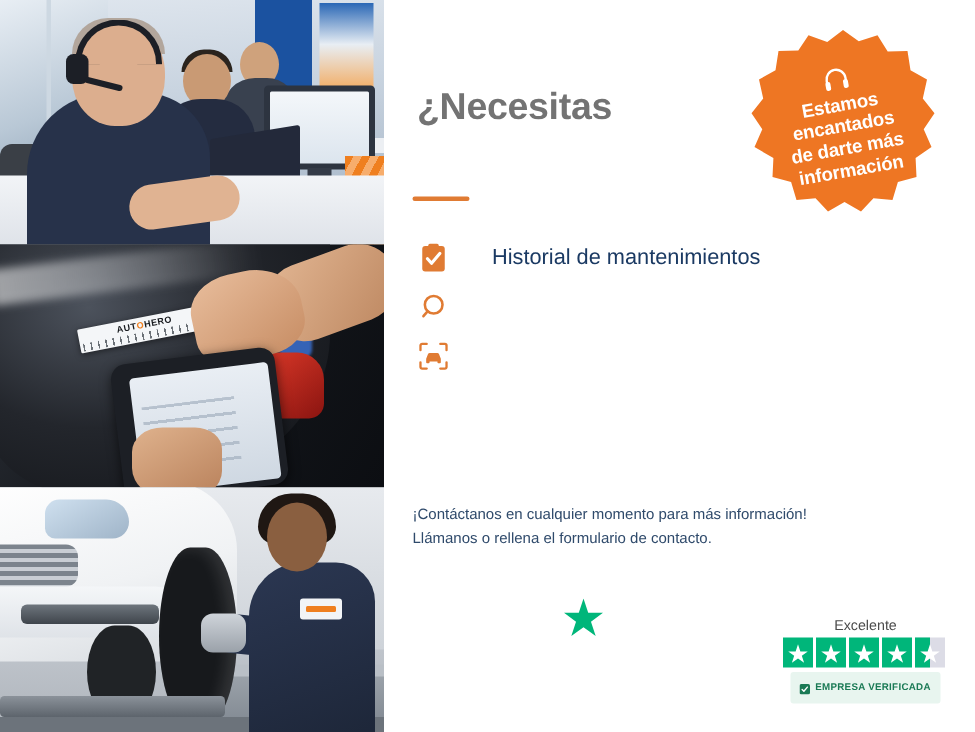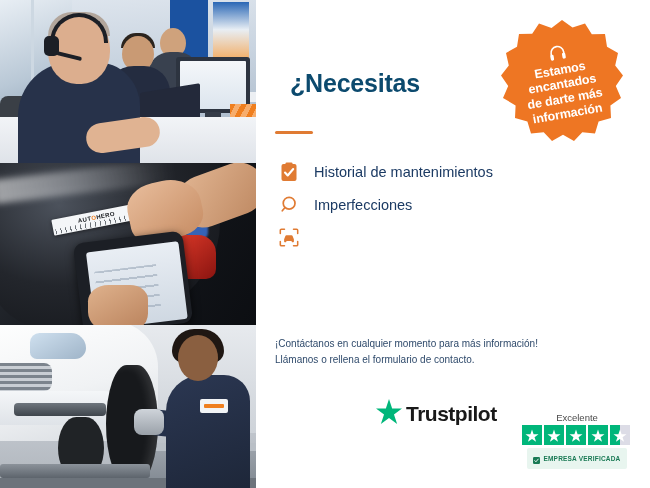--- a/index.html
+++ b/index.html
@@ -292,25 +292,25 @@
     width: 394px;
     height: 488px;
     background: #ffffff;
   }
 
   .heading {
     position: absolute;
     left: 18px;
     top: 52px;
     width: 250px;
-    margin: 16px;
+    margin: 4px;
     font-size: 25px;
     line-height: 1.22;
     font-weight: bold;
-    color: #0c4a6e;
+    color: #737373;
     letter-spacing: -.2px;
   }
   .rule {
     position: absolute;
     left: 19px;
     top: 131px;
     width: 38px;
     height: 3px;
     background: #e07b33;
     border-radius: 2px;
@@ -360,21 +360,21 @@
   .feature .ficon {
     width: 30px;
     min-width: 30px;
     display: flex;
     align-items: center;
     justify-content: center;
   }
   .feature .flabel {
     font-size: 14.5px;
     color: #1b3a63;
-    margin-left: 10px;
+    margin-left: 24px;
   }
 
   
   .para {
     position: absolute;
     left: 19px;
     top: 326px;
     width: 352px;
     font-size: 10px;
     line-height: 1.55;
@@ -564,21 +564,20 @@
       </li>
 
 
       <li class="feature">
         <span class="ficon">
           <svg width="19" height="19" viewBox="0 0 20 20" fill="none" stroke="#e07b33" stroke-width="1.8" aria-hidden="true">
             <circle cx="9.6" cy="8.6" r="6.2"></circle>
             <path d="M5.3 13.2 L2.4 16.6" stroke-linecap="round"></path>
           </svg>
         </span>
-        <span class="flabel">Imperfecciones</span>
       </li>
 
       <li class="feature">
         <span class="ficon">
           <svg width="20" height="19" viewBox="0 0 22 21" fill="none" aria-hidden="true">
             <g stroke="#e07b33" stroke-width="1.7" stroke-linecap="round">
               <path d="M1.4 6 V2.6 a1.2 1.2 0 0 1 1.2 -1.2 H6"></path>
               <path d="M20.6 6 V2.6 a1.2 1.2 0 0 0 -1.2 -1.2 H16"></path>
               <path d="M1.4 15 v3.4 a1.2 1.2 0 0 0 1.2 1.2 H6"></path>
               <path d="M20.6 15 v3.4 a1.2 1.2 0 0 1 -1.2 1.2 H16"></path>
@@ -599,21 +598,20 @@
     </p>
 
     <div class="tp">
 
       <div class="tp-logo">
         <span>
           <svg width="26" height="25" viewBox="0 0 24 23" aria-hidden="true">
             <path fill="#00b67a" d="M12 0 l2.9 8.8 H24 l-7.4 5.4 2.9 8.8 L12 17.6 4.5 23 l2.9 -8.8 L0 8.8 h9.1 z"></path>
           </svg>
         </span>
-        <span class="tp-word">Trustpilot</span>
       </div>
 
       <div class="tp-right">
         <div class="tp-excelente">Excelente</div>
 
         <div class="tp-stars">
           <span class="tp-star">
             <span class="glyph">
               <svg width="14" height="13" viewBox="0 0 24 23" aria-hidden="true">
                 <path fill="#ffffff" d="M12 1 l2.8 8.3 H23.5 l-7 5.1 2.7 8.3 L12 17.6 4.8 22.7 l2.7 -8.3 -7 -5.1 H9.2 z"></path>

